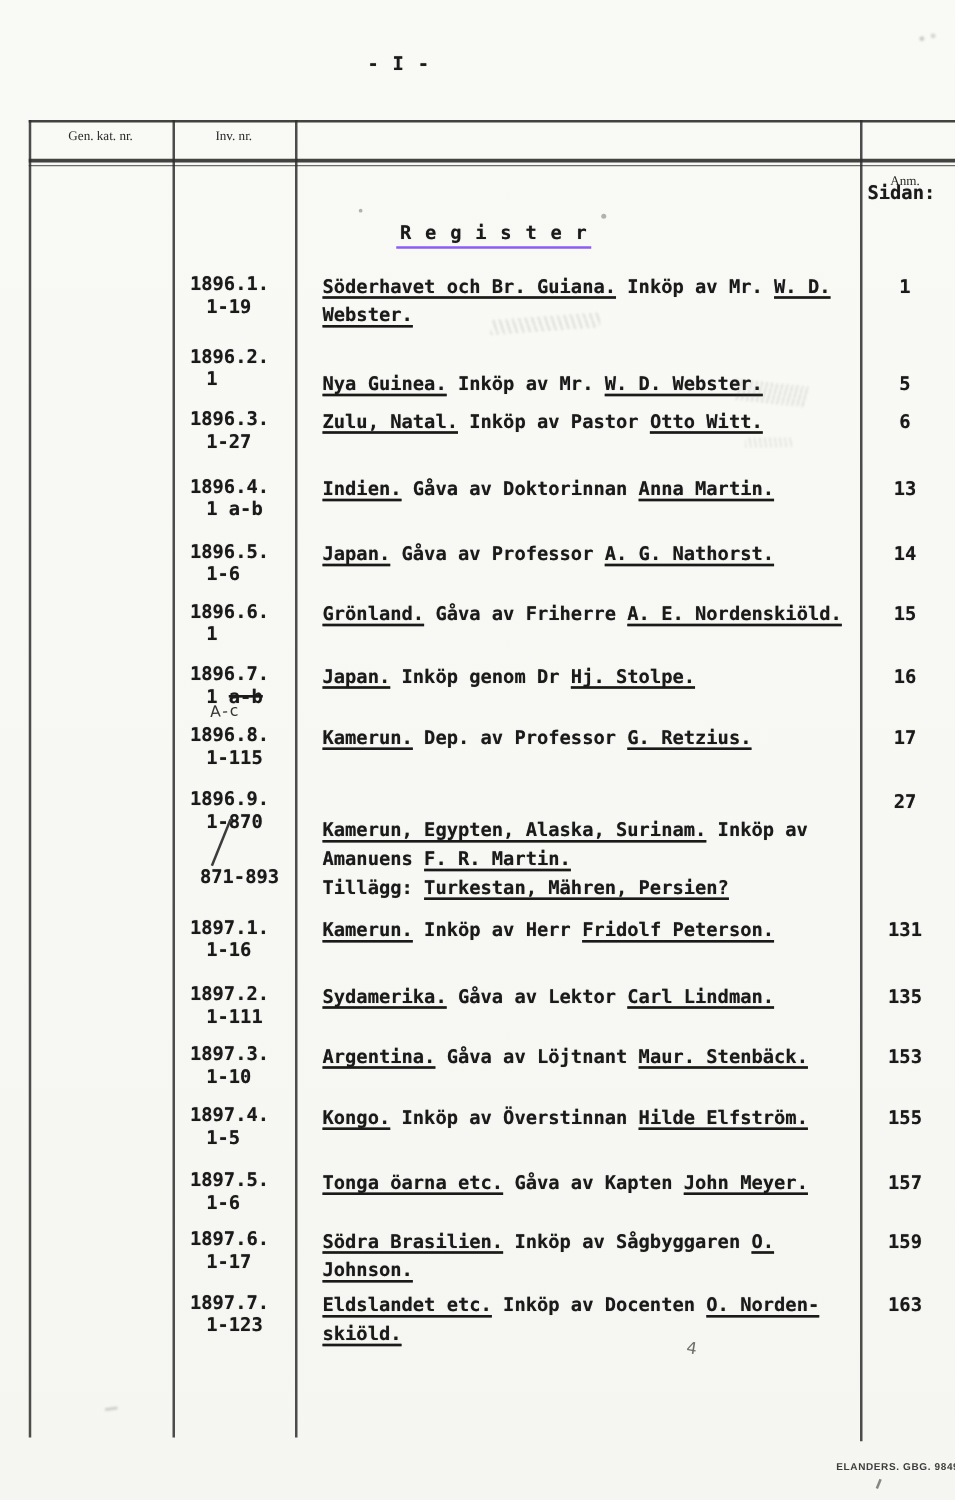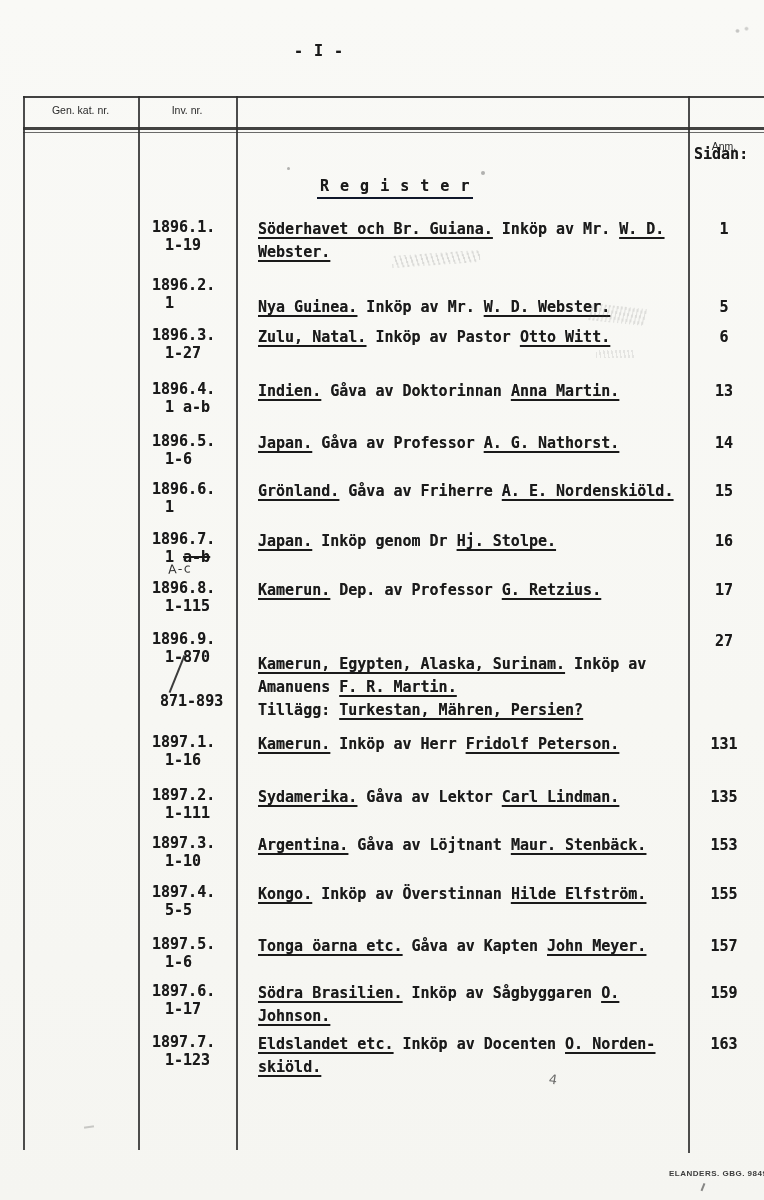--- a/index.html
+++ b/index.html
@@ -7,36 +7,36 @@
     width:764px;height:1200px;position:relative;overflow:hidden;
     background:linear-gradient(180deg,#f9f9f6 0%,#f7f7f3 60%,#f5f5f1 100%);
     font-family:"DejaVu Sans Mono","Liberation Mono",monospace;
     color:#1a1a1a;
   }
   .tw{font-weight:700;font-size:15px;color:#1a1a1a;text-shadow:0 0 .6px rgba(26,26,26,.55);}
   .u{text-decoration:underline;text-decoration-thickness:1.5px;text-underline-offset:3px;}
   .strike{text-decoration:line-through;text-decoration-thickness:2px;}
   .vl{position:absolute;width:2px;background:#2e2e2e;opacity:.85;}
   .hl{position:absolute;background:#2e2e2e;opacity:.9;}
-  .flabel{position:absolute;font-family:Liberation Sans, sans-serif;
+  .flabel{position:absolute;font-family:Liberation Serif, serif;
     font-size:10.5px;color:#2a2a2a;text-align:center;}
   .row{position:absolute;left:0;width:764px;height:0;}
   .cell{position:absolute;white-space:nowrap;}
   .no{left:152px;top:0;}
   .sub{left:165px;top:18px;text-align:center;}
   .desc{left:258px;top:0;line-height:23px;}
   .pg{left:688px;top:2px;width:72px;text-align:center;}
   .hand{position:absolute;font-family:"DejaVu Sans","Liberation Sans",sans-serif;
     font-weight:400;font-size:12.5px;color:#333;letter-spacing:1.5px;transform:rotate(-3deg);}
   .slash{position:absolute;width:2px;background:#3c3c3c;transform:rotate(22deg);}
   .sm{position:absolute;opacity:.55;filter:blur(.7px);}
   .speck{position:absolute;border-radius:50%;background:rgba(70,70,70,.4);}
   .printer{position:absolute;left:669px;top:1169px;font-family:"Liberation Sans","DejaVu Sans",sans-serif;
     font-size:8px;font-weight:700;letter-spacing:.5px;color:#3d3d3d;white-space:nowrap;}
-  .title{letter-spacing:1px;border-bottom:2px solid #0f172a;padding:0 3px 2px 3px;}
+  .title{letter-spacing:1px;border-bottom:2px solid #8b5cf6;padding:0 3px 2px 3px;}
 </style>
 </head>
 <body>
 
 <div class="tw" style="position:absolute;left:294px;top:42px;letter-spacing:1px;">- I -</div>
 
 <div class="hl" style="left:23px;top:96px;width:741px;height:2px;"></div>
 <div class="hl" style="left:23px;top:127px;width:741px;height:2.5px;"></div>
 <div class="hl" style="left:23px;top:132px;width:741px;height:1px;opacity:.7;"></div>
 <div class="vl" style="left:23px;top:96px;height:1054px;"></div>
@@ -133,21 +133,21 @@
 
 <div class="row" style="top:834px;">
   <div class="cell no tw">1897.3.</div>
   <div class="cell sub tw">1-10</div>
   <div class="cell desc tw"><span class="u">Argentina.</span><span> Gåva av Löjtnant </span><span class="u">Maur. Stenbäck.</span></div>
   <div class="cell pg tw">153</div>
 </div>
 
 <div class="row" style="top:883px;">
   <div class="cell no tw">1897.4.</div>
-  <div class="cell sub tw">5-5</div>
+  <div class="cell sub tw">1-5</div>
   <div class="cell desc tw"><span class="u">Kongo.</span><span> Inköp av Överstinnan </span><span class="u">Hilde Elfström.</span></div>
   <div class="cell pg tw">155</div>
 </div>
 
 <div class="row" style="top:935px;">
   <div class="cell no tw">1897.5.</div>
   <div class="cell sub tw">1-6</div>
   <div class="cell desc tw"><span class="u">Tonga öarna etc.</span><span> Gåva av Kapten </span><span class="u">John Meyer.</span></div>
   <div class="cell pg tw">157</div>
 </div>

